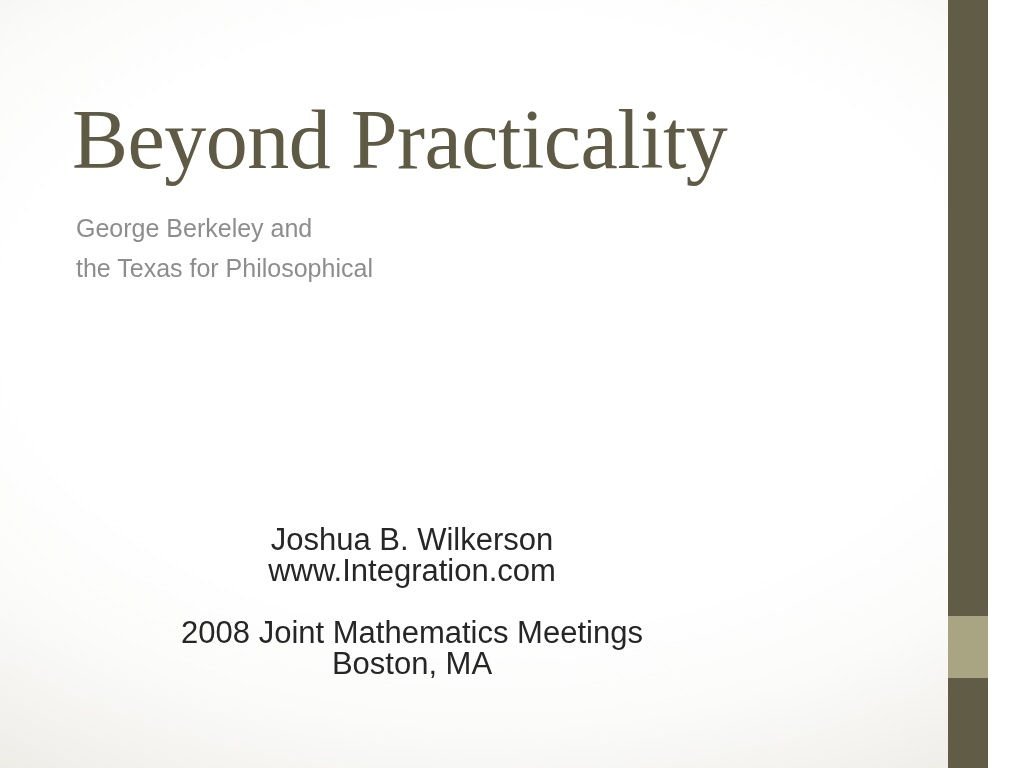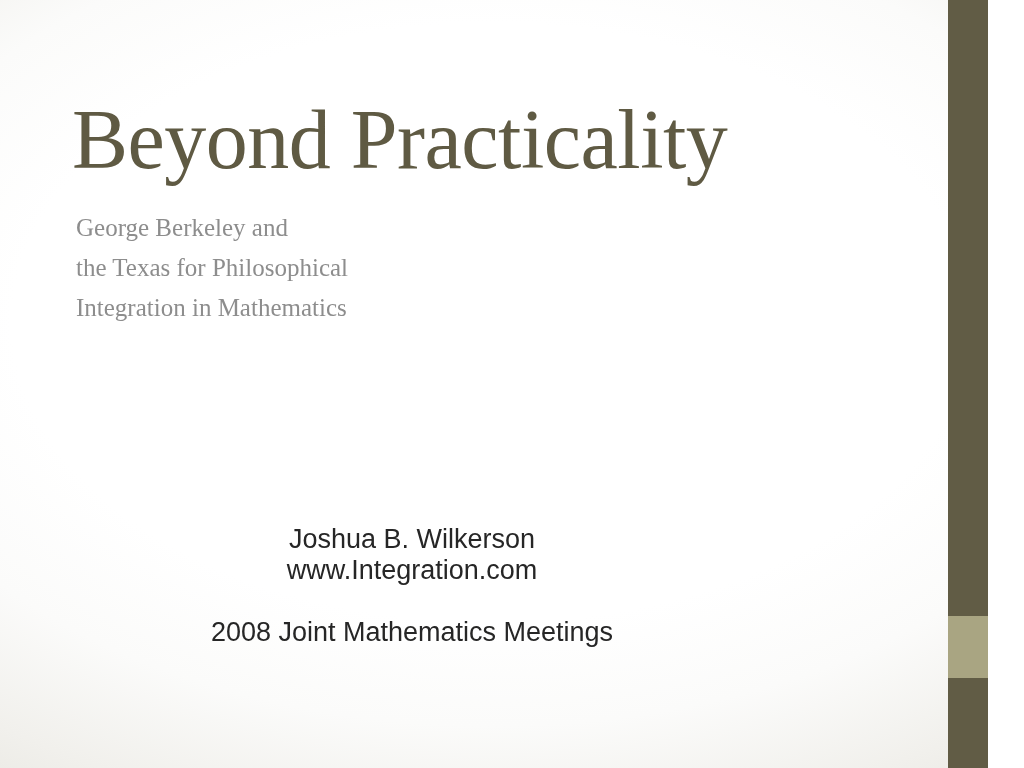--- a/index.html
+++ b/index.html
@@ -64,33 +64,32 @@
   }
 
   .subtitle {
     position: absolute;
     left: 76px;
     top: 208px;
     width: 600px;
     font-size: 25px;
     line-height: 40px;
     color: #8d8d8d;
-    font-family: Liberation Serif, serif;
   }
   .subtitle div {
     white-space: nowrap;
   }
 
   .credits {
     position: absolute;
     left: 0;
     top: 524px;
     width: 824px;
     text-align: center;
-    font-size: 27px;
+    font-size: 31px;
     line-height: 31px;
     color: #262626;
   }
   .credits .spacer {
     height: 31px;
   }
   .credits div {
     white-space: nowrap;
   }
 </style>
@@ -101,23 +100,23 @@
 
   <div class="bar-dark"></div>
   <div class="bar-light"></div>
   <div class="bar-edge"></div>
 
   <h1 class="title">Beyond Practicality</h1>
 
   <div class="subtitle">
     <div>George Berkeley and</div>
     <div>the Texas for Philosophical</div>
-    <div>Integration in Mathematics</div>
   </div>
 
   <div class="credits">
     <div>Joshua B. Wilkerson</div>
     <div>www.Integration.com</div>
     <div class="spacer"></div>
     <div>2008 Joint Mathematics Meetings</div>
+    <div>Boston, MA</div>
   </div>
 
 </div>
 
 </body></html>

